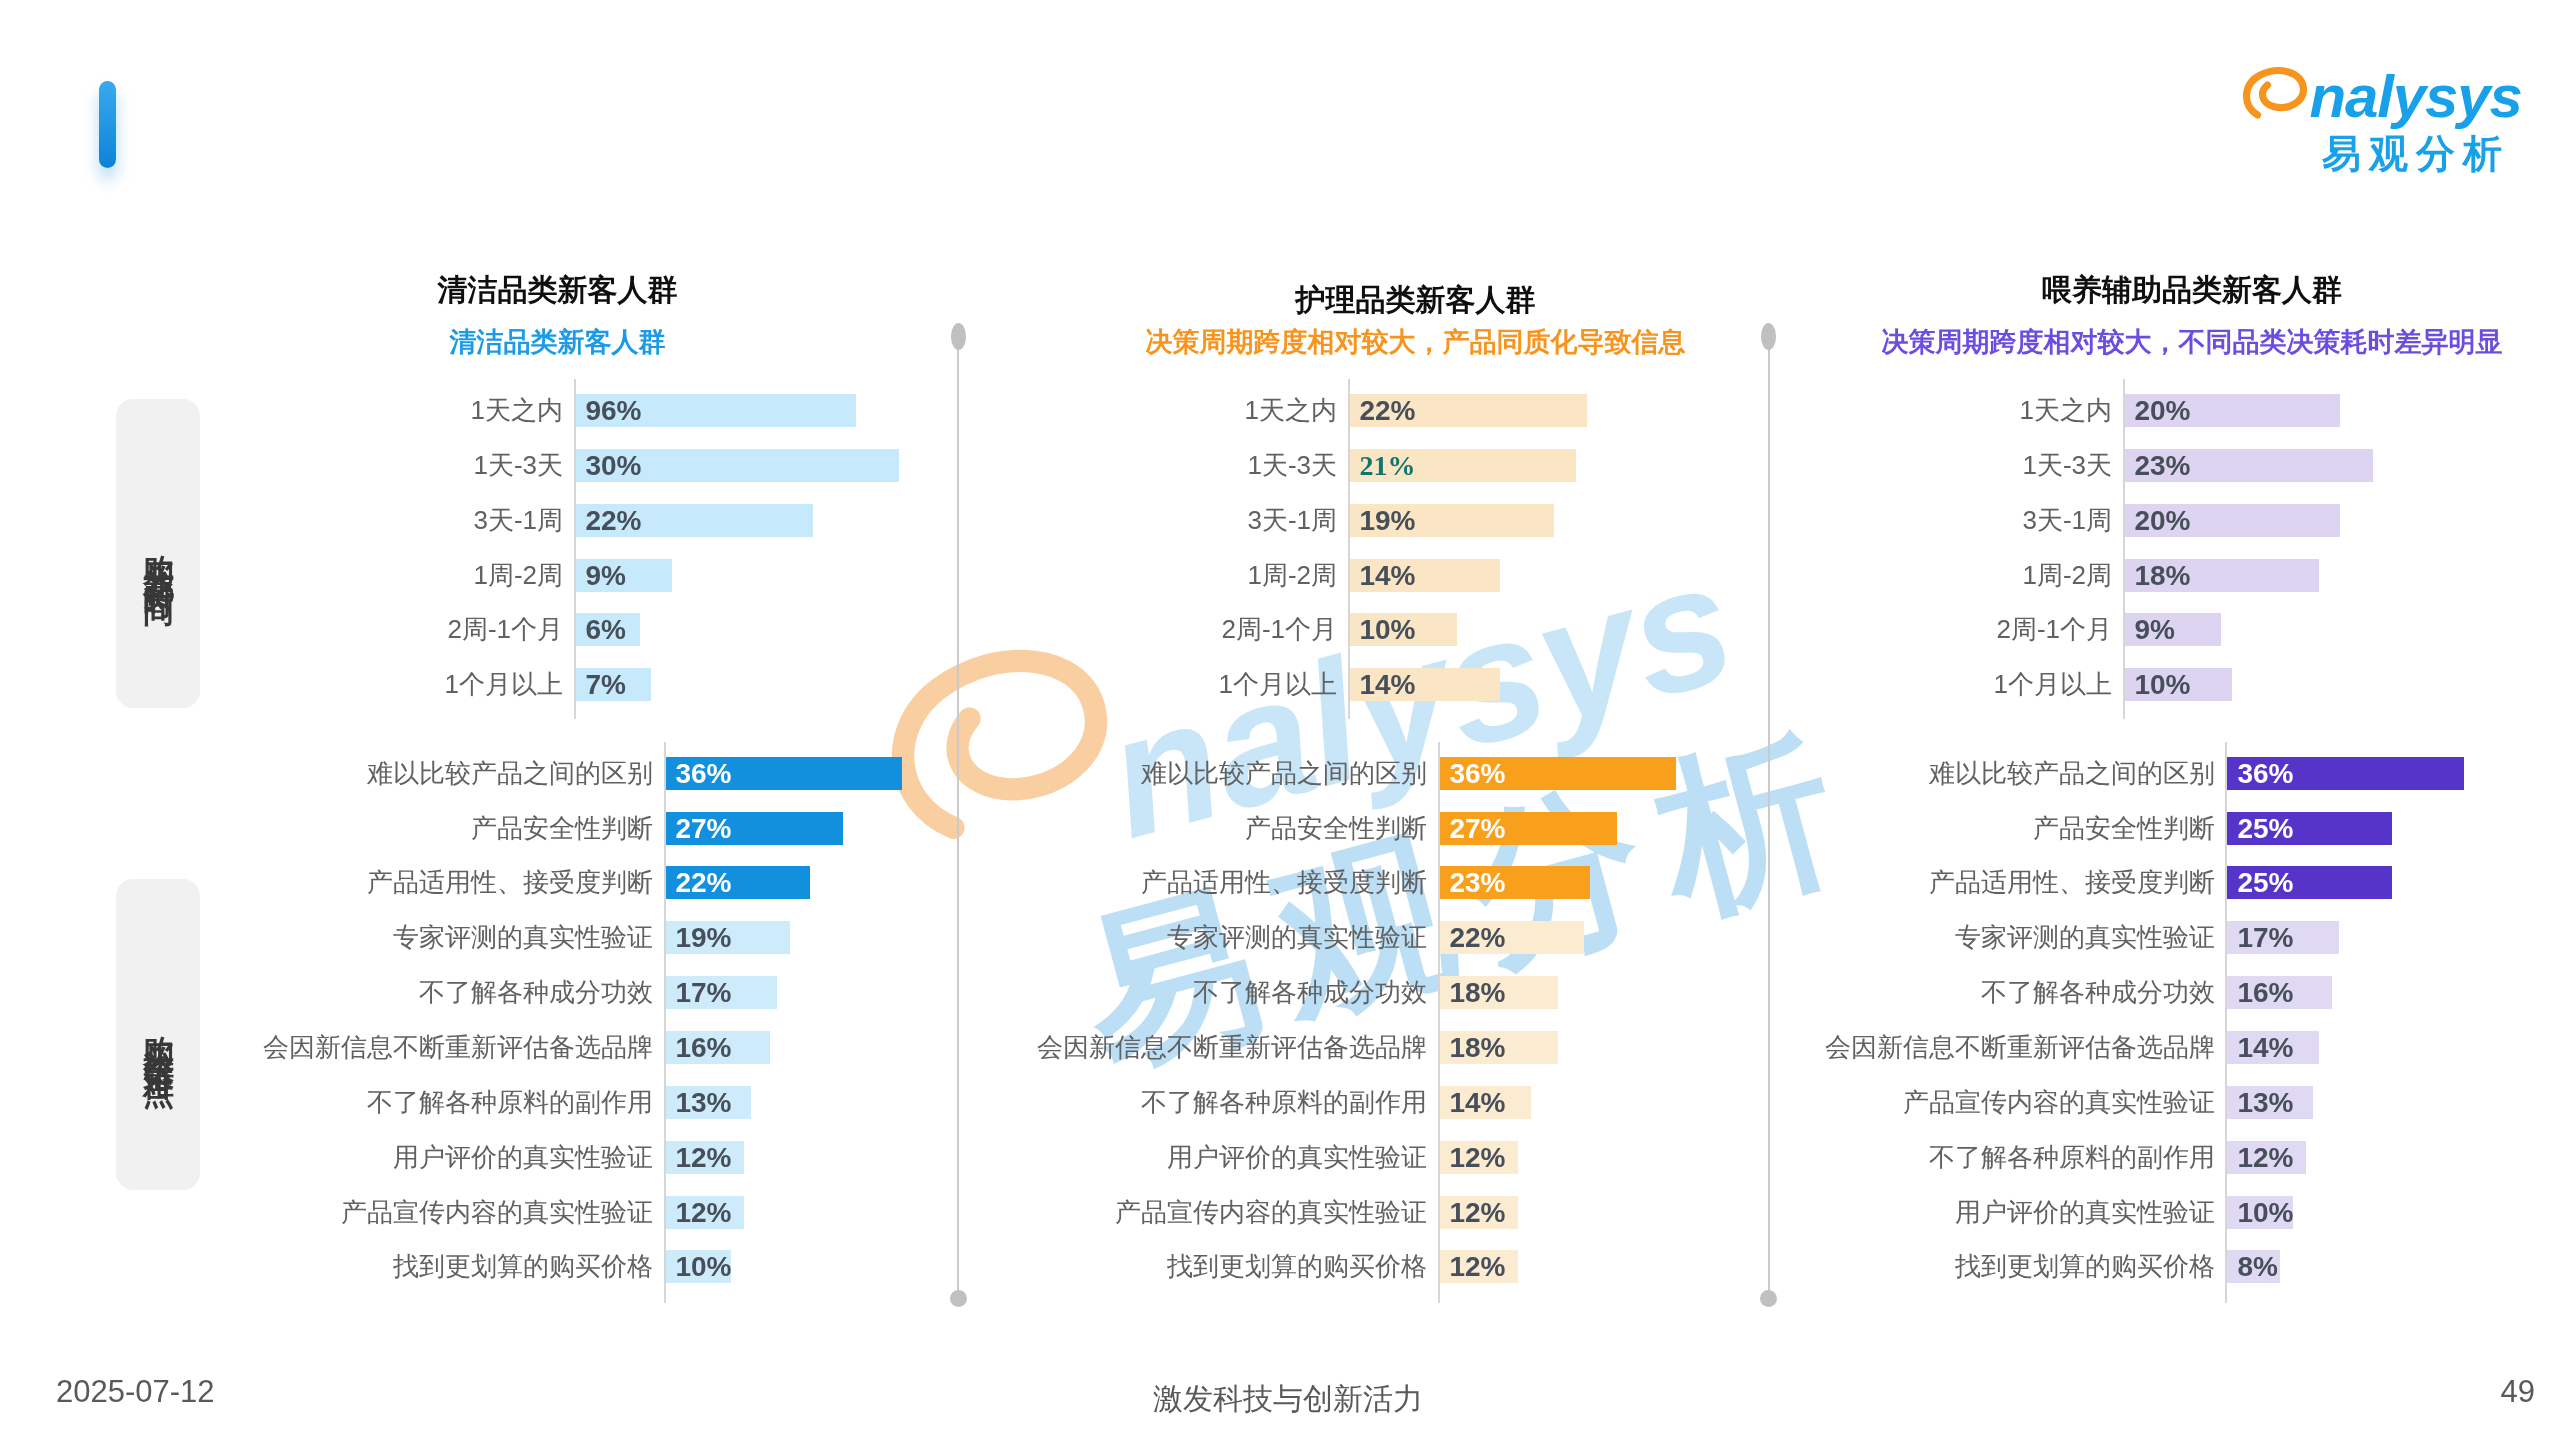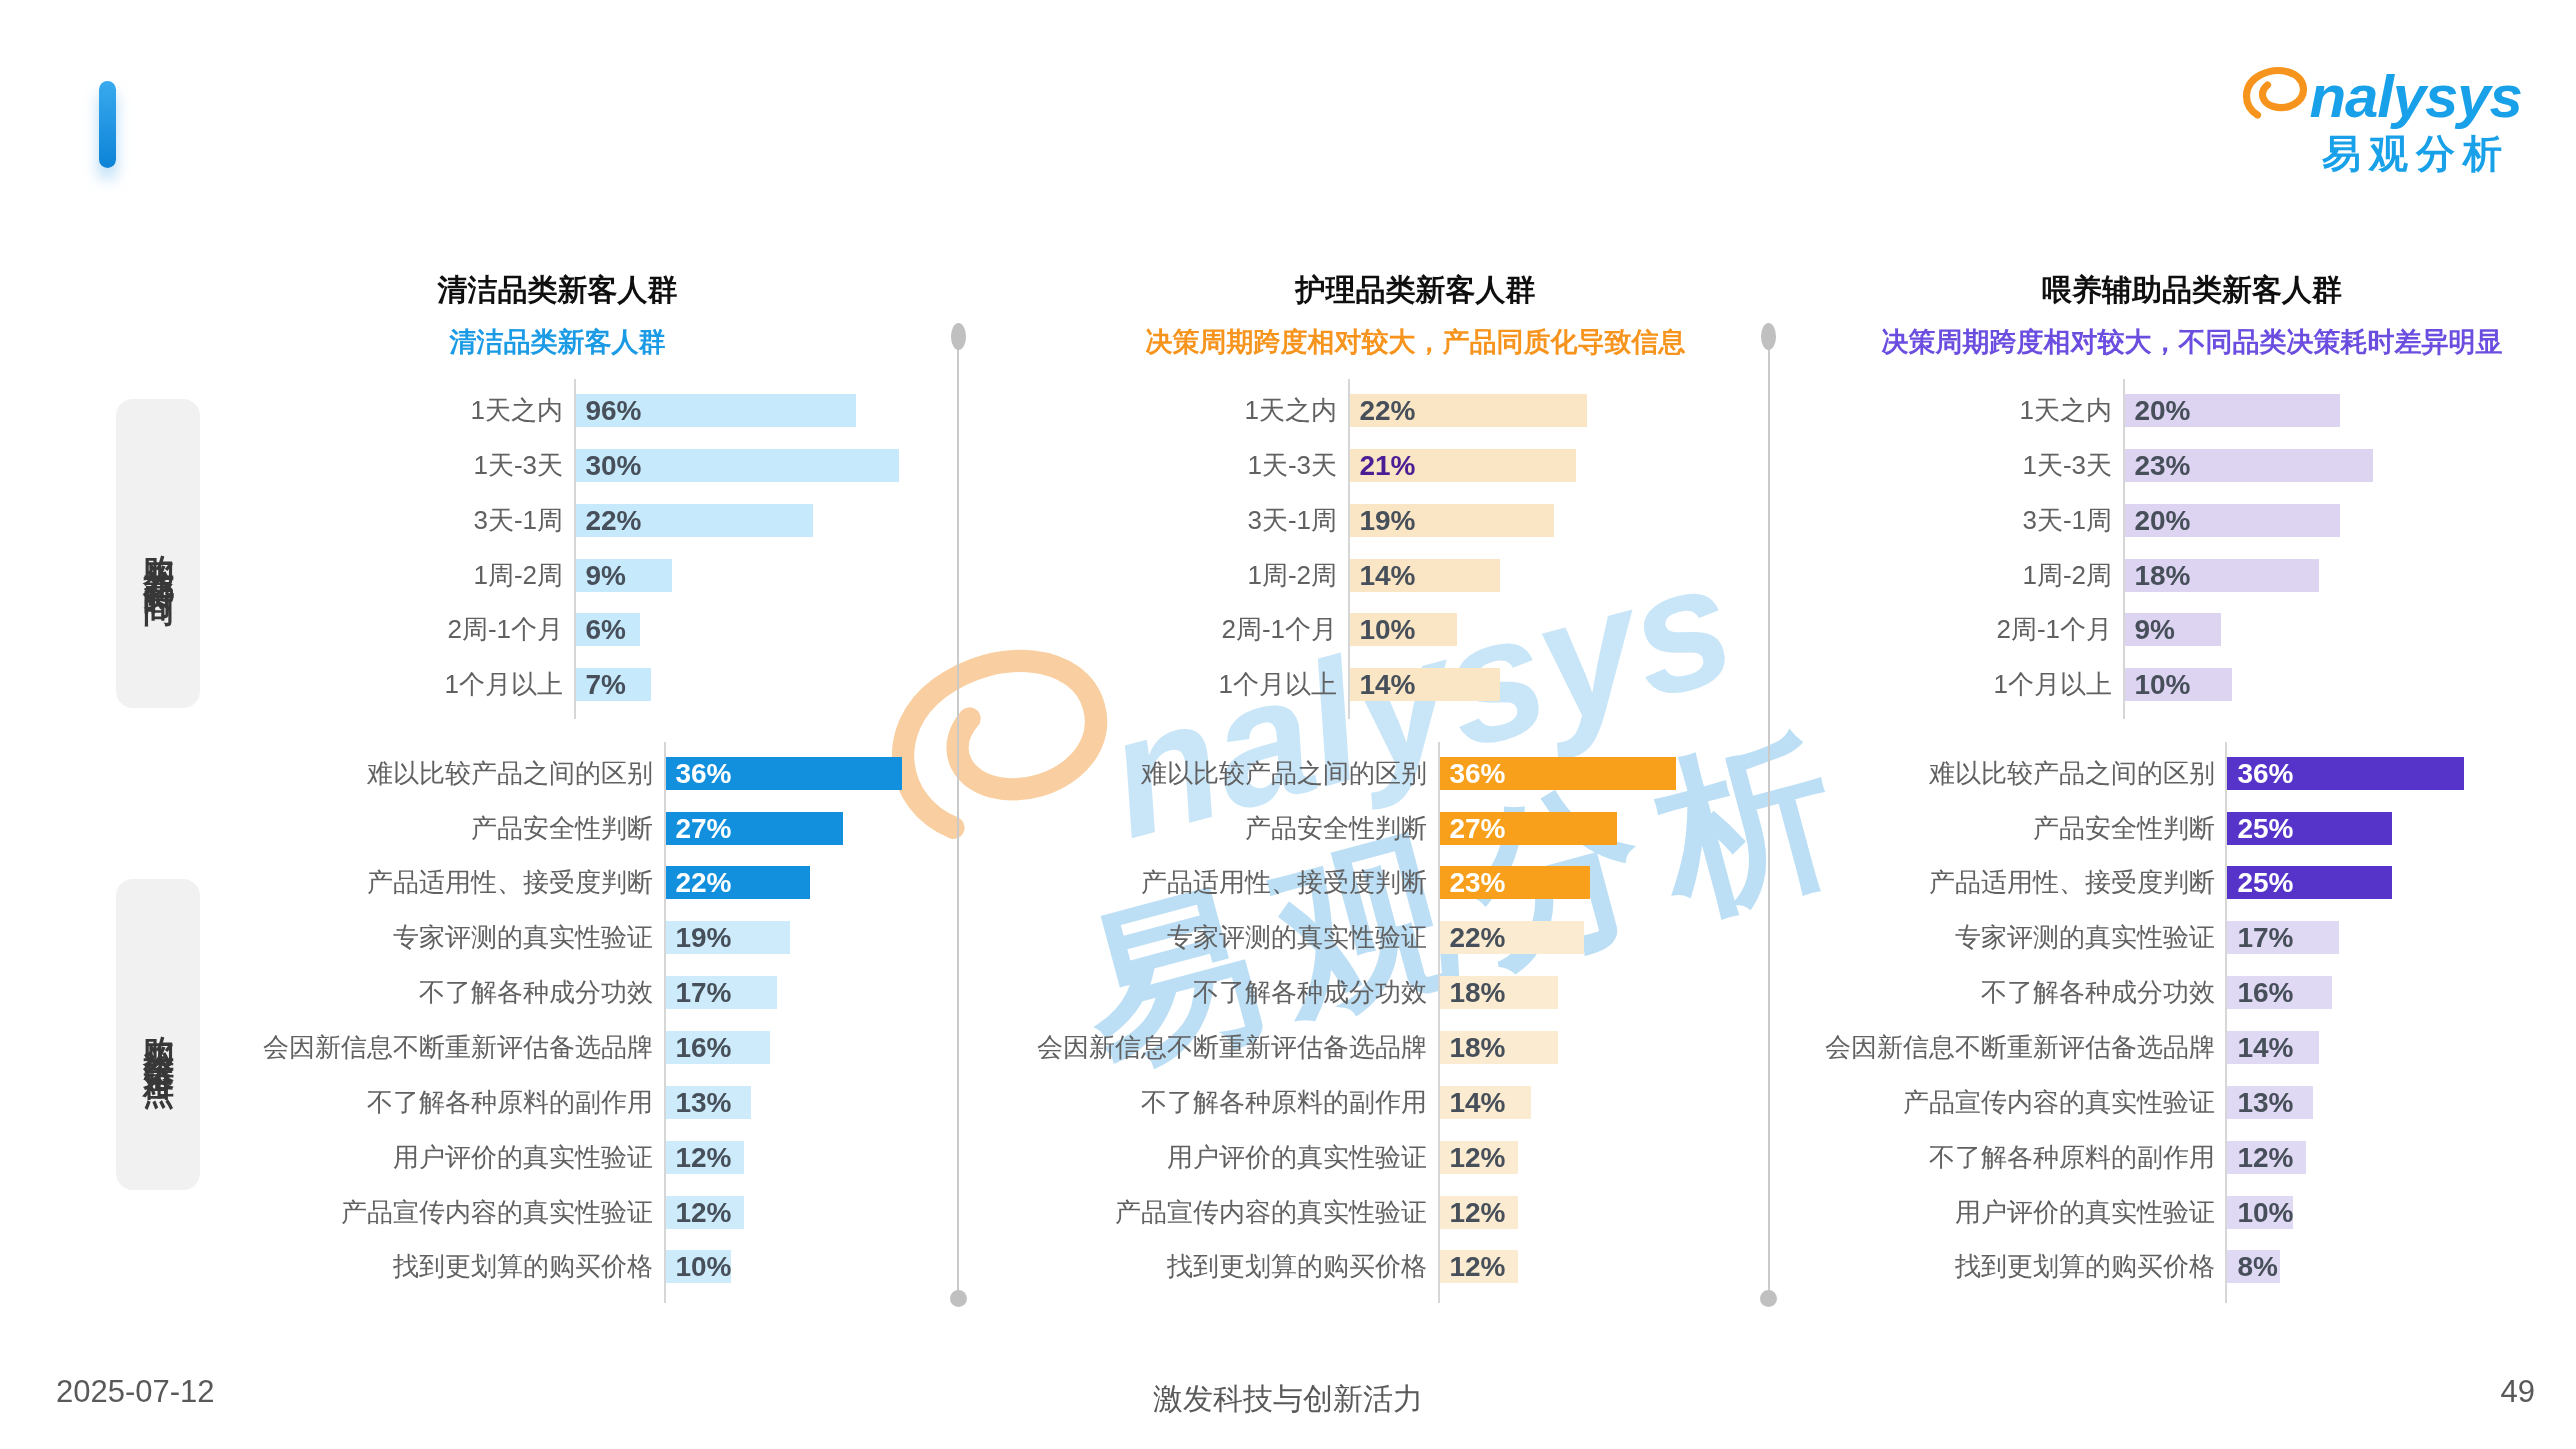--- a/index.html
+++ b/index.html
@@ -180,33 +180,33 @@
         <div class="bar" style="width: 79px; background: rgb(205, 235, 251);">
           <div class="bar-value" style="color: rgb(71, 80, 90);">12%</div>
         </div>
       </div>
       <div class="abs row" style="left: 155px; top: 1239px; width: 805px; height: 55px;">
         <div class="row-label" style="flex: 0 0 498px; width: 498px;">找到更划算的购买价格</div>
         <div class="bar" style="width: 66px; background: rgb(205, 235, 251);">
           <div class="bar-value" style="color: rgb(71, 80, 90);">10%</div>
         </div>
       </div>
-      <div class="abs col-header" style="left: 1013px; top: 270px; width: 805px;">护理品类新客人群</div>
+      <div class="abs col-header" style="left: 1013px; top: 280px; width: 805px;">护理品类新客人群</div>
       <div class="abs col-sub" style="left: 1013px; top: 324px; width: 805px; color: rgb(247, 148, 29);">决策周期跨度相对较大，产品同质化导致信息</div>
       <div class="abs axis" style="left: 1348px; top: 379px; height: 340px;"></div>
       <div class="abs row" style="left: 1013px; top: 383px; width: 805px; height: 55px;">
         <div class="row-label" style="flex: 0 0 324px; width: 324px;">1天之内</div>
         <div class="bar" style="width: 238px; background: rgb(250, 230, 196);">
           <div class="bar-value" style="color: rgb(71, 80, 90);">22%</div>
         </div>
       </div>
       <div class="abs row" style="left: 1013px; top: 438px; width: 805px; height: 55px;">
         <div class="row-label" style="flex: 0 0 324px; width: 324px;">1天-3天</div>
         <div class="bar" style="width: 227px; background: rgb(250, 230, 196);">
-          <div class="bar-value" style="color: #4c1d95;">21%</div>
+          <div class="bar-value" style="color: #0f766e; font-family: Liberation Serif, serif;">21%</div>
         </div>
       </div>
       <div class="abs row" style="left: 1013px; top: 493px; width: 805px; height: 55px;">
         <div class="row-label" style="flex: 0 0 324px; width: 324px;">3天-1周</div>
         <div class="bar" style="width: 205px; background: rgb(250, 230, 196);">
           <div class="bar-value" style="color: rgb(71, 80, 90);">19%</div>
         </div>
       </div>
       <div class="abs row" style="left: 1013px; top: 548px; width: 805px; height: 55px;">
         <div class="row-label" style="flex: 0 0 324px; width: 324px;">1周-2周</div>

